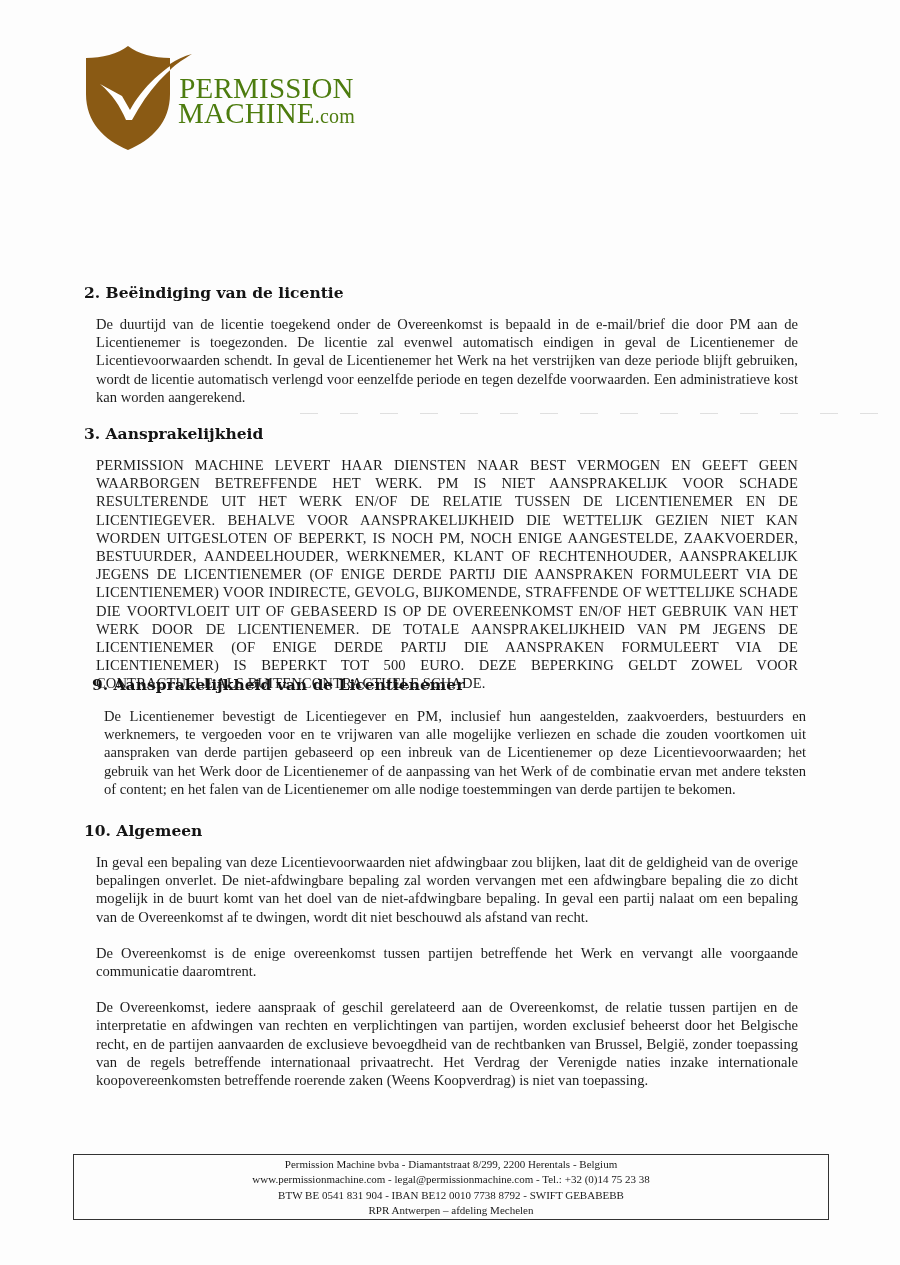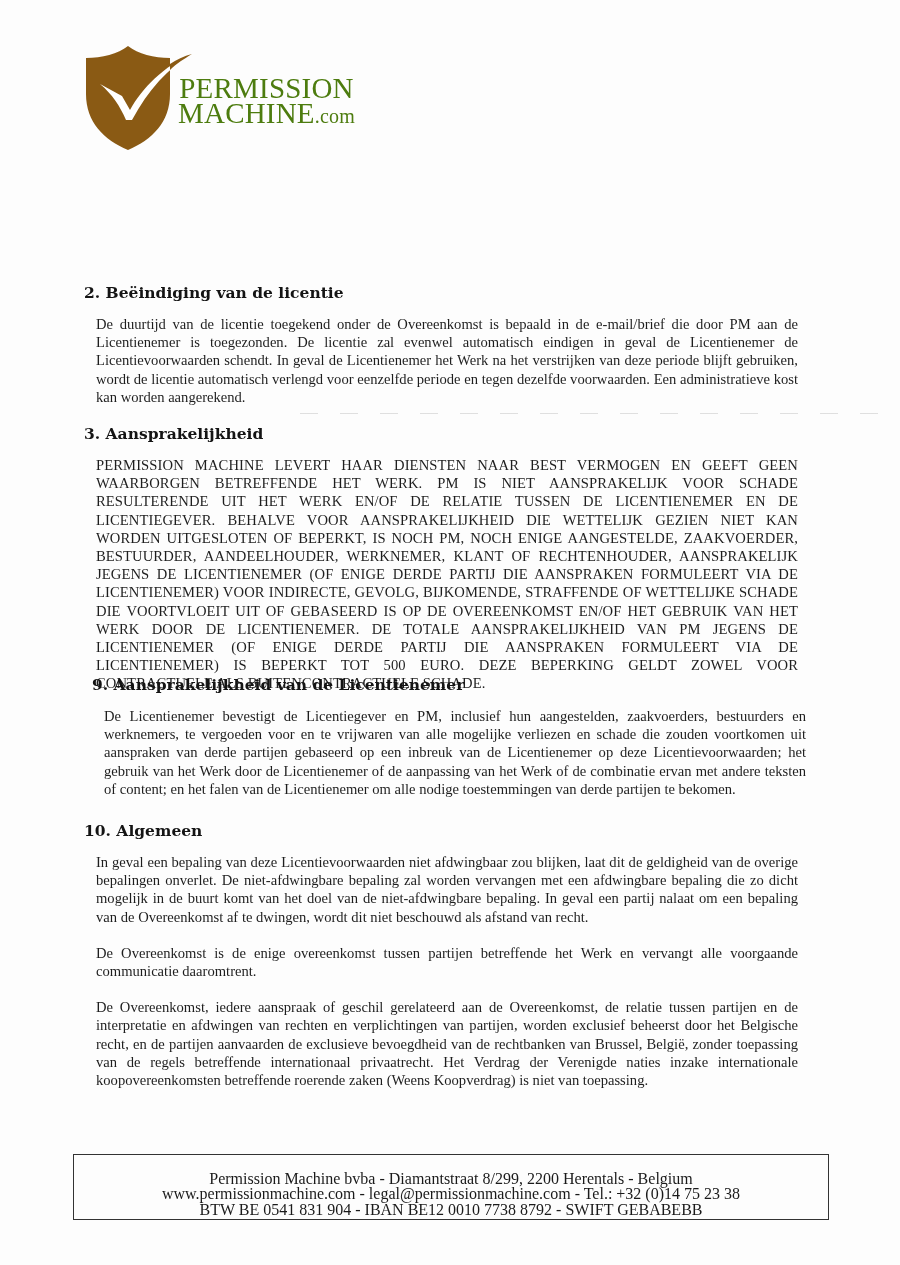--- a/index.html
+++ b/index.html
@@ -103,25 +103,25 @@
     
     .footer {
       position: absolute;
       left: 73px;
       top: 1154px;
       width: 756px;
       height: 66px;
       border: 1.5px solid #333;
       box-sizing: border-box;
       font-family: "Liberation Serif", "DejaVu Serif", serif;
-      font-size: 16px;
+      font-size: 11px;
       line-height: 15.4px;
       text-align: center;
       color: #1a1a1a;
-      padding-top: 16px;
+      padding-top: 2px;
     }
     .footer-line { display: block; }
   </style>
 </head>
 <body>
 
 <div class="page">
 
   <div class="logo">
     <svg class="logo-shield" viewBox="0 0 112 108">
@@ -160,15 +160,16 @@
       <p class="para">De Overeenkomst is de enige overeenkomst tussen partijen betreffende het Werk en vervangt alle voorgaande communicatie daaromtrent.</p>
       <p class="para">De Overeenkomst, iedere aanspraak of geschil gerelateerd aan de Overeenkomst, de relatie tussen partijen en de interpretatie en afdwingen van rechten en verplichtingen van partijen, worden exclusief beheerst door het Belgische recht, en de partijen aanvaarden de exclusieve bevoegdheid van de rechtbanken van Brussel, België, zonder toepassing van de regels betreffende internationaal privaatrecht. Het Verdrag der Verenigde naties inzake internationale koopovereenkomsten betreffende roerende zaken (Weens Koopverdrag) is niet van toepassing.</p>
     </div>
 
   </div>
 
   <div class="footer">
     <span class="footer-line">Permission Machine bvba - Diamantstraat 8/299, 2200 Herentals - Belgium</span>
     <span class="footer-line">www.permissionmachine.com - legal@permissionmachine.com - Tel.: +32 (0)14 75 23 38</span>
     <span class="footer-line">BTW BE 0541 831 904 - IBAN BE12 0010 7738 8792 - SWIFT GEBABEBB</span>
+    <span class="footer-line">RPR Antwerpen – afdeling Mechelen</span>
   </div>
 
 </div>
 
 </body></html>

